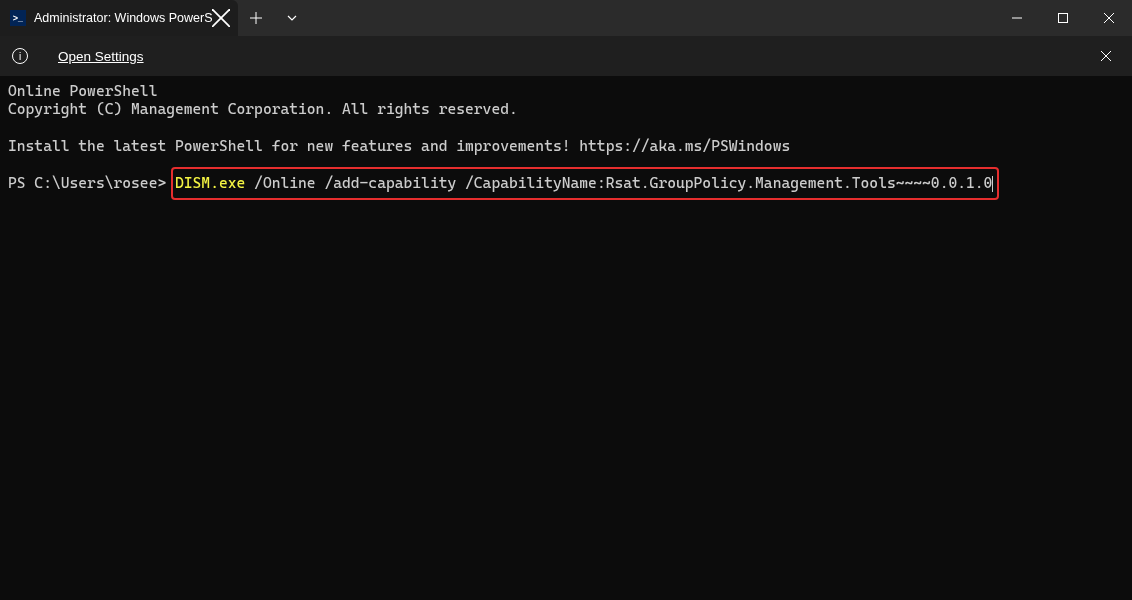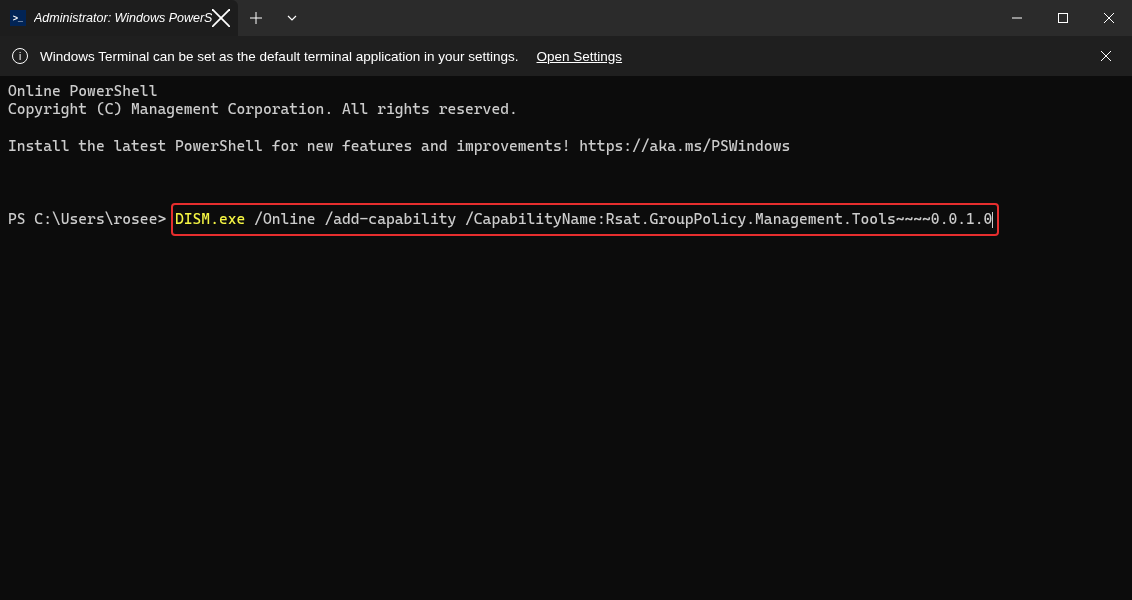--- a/index.html
+++ b/index.html
@@ -38,21 +38,20 @@
     margin-right: 8px;
     font-size: 9px;
     color: #fff;
     font-weight: bold;
   }
   .tab .title {
     flex: 1;
     white-space: nowrap;
     overflow: hidden;
     text-overflow: clip;
-    font-style: italic;
   }
   .tab .close {
     width: 18px; height: 18px;
     display: flex;
     align-items: center;
     justify-content: center;
     font-size: 13px;
     color: #ffffff;
     cursor: pointer;
   }
@@ -123,21 +122,20 @@
     padding: 6px 8px;
     font-family: "Cascadia Mono", "Consolas", monospace;
     font-size: 15px;
     line-height: 18.4px;
     color: #cccccc;
     white-space: pre;
   }
   .prompt-line {
     display: inline-block;
     position: relative;
-    margin-top: 36px;
   }
   .highlight-box {
     position: absolute;
     border: 2.5px solid #e62e2e;
     border-radius: 4px;
     top: -7px;
     left: -4px;
     right: -6px;
     bottom: -8px;
     pointer-events: none;
@@ -194,21 +192,20 @@
       <svg viewBox="0 0 10 10" stroke="#ffffff" stroke-width="1">
           <line x1="0" y1="0" x2="10" y2="10"></line>
           <line x1="10" y1="0" x2="0" y2="10"></line>
         </svg>
     </div>
   </div>
 </div>
 
 <div class="infobar">
   <span class="info-icon">i</span>
-  <span class="info-msg">Windows Terminal can be set as the default terminal application in your settings.</span>
   <span class="info-link">Open Settings</span>
   <span class="info-close">
     <svg viewBox="0 0 10 10" stroke="#ffffff" stroke-width="1">
         <line x1="0" y1="0" x2="10" y2="10"></line>
         <line x1="10" y1="0" x2="0" y2="10"></line>
       </svg>
   </span>
 </div>
 
 <div class="terminal"><span>Online PowerShell</span>

